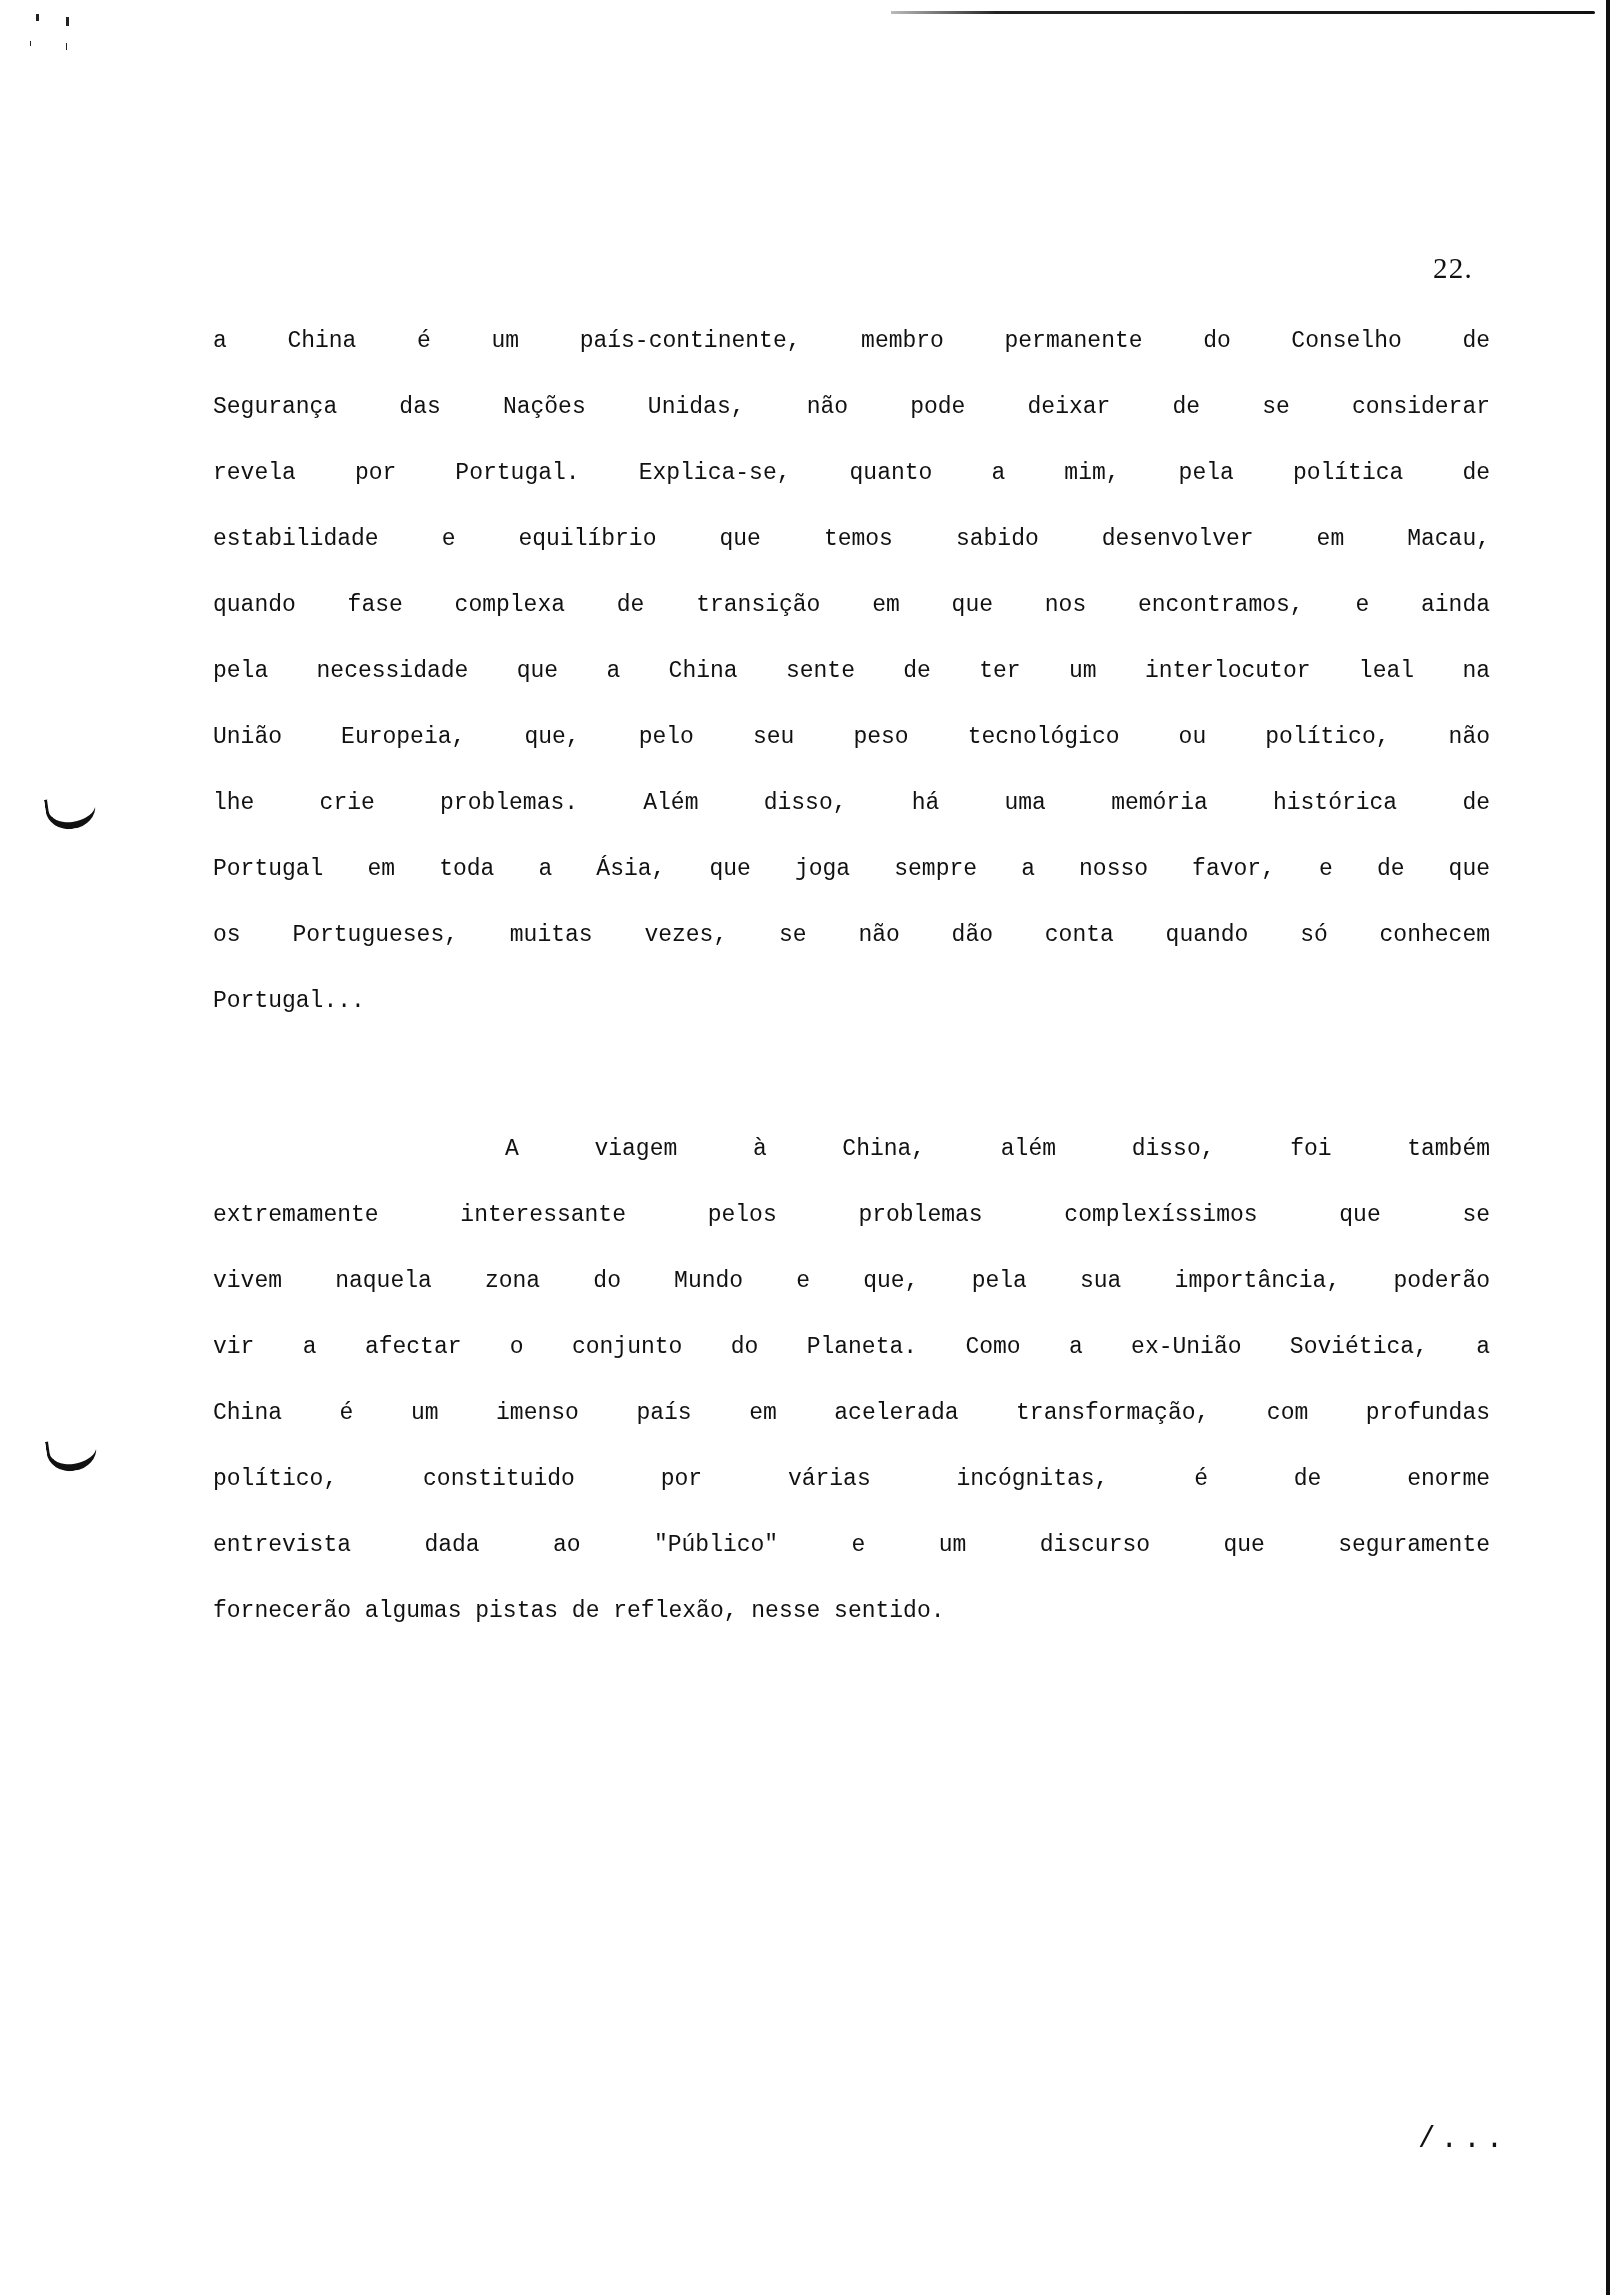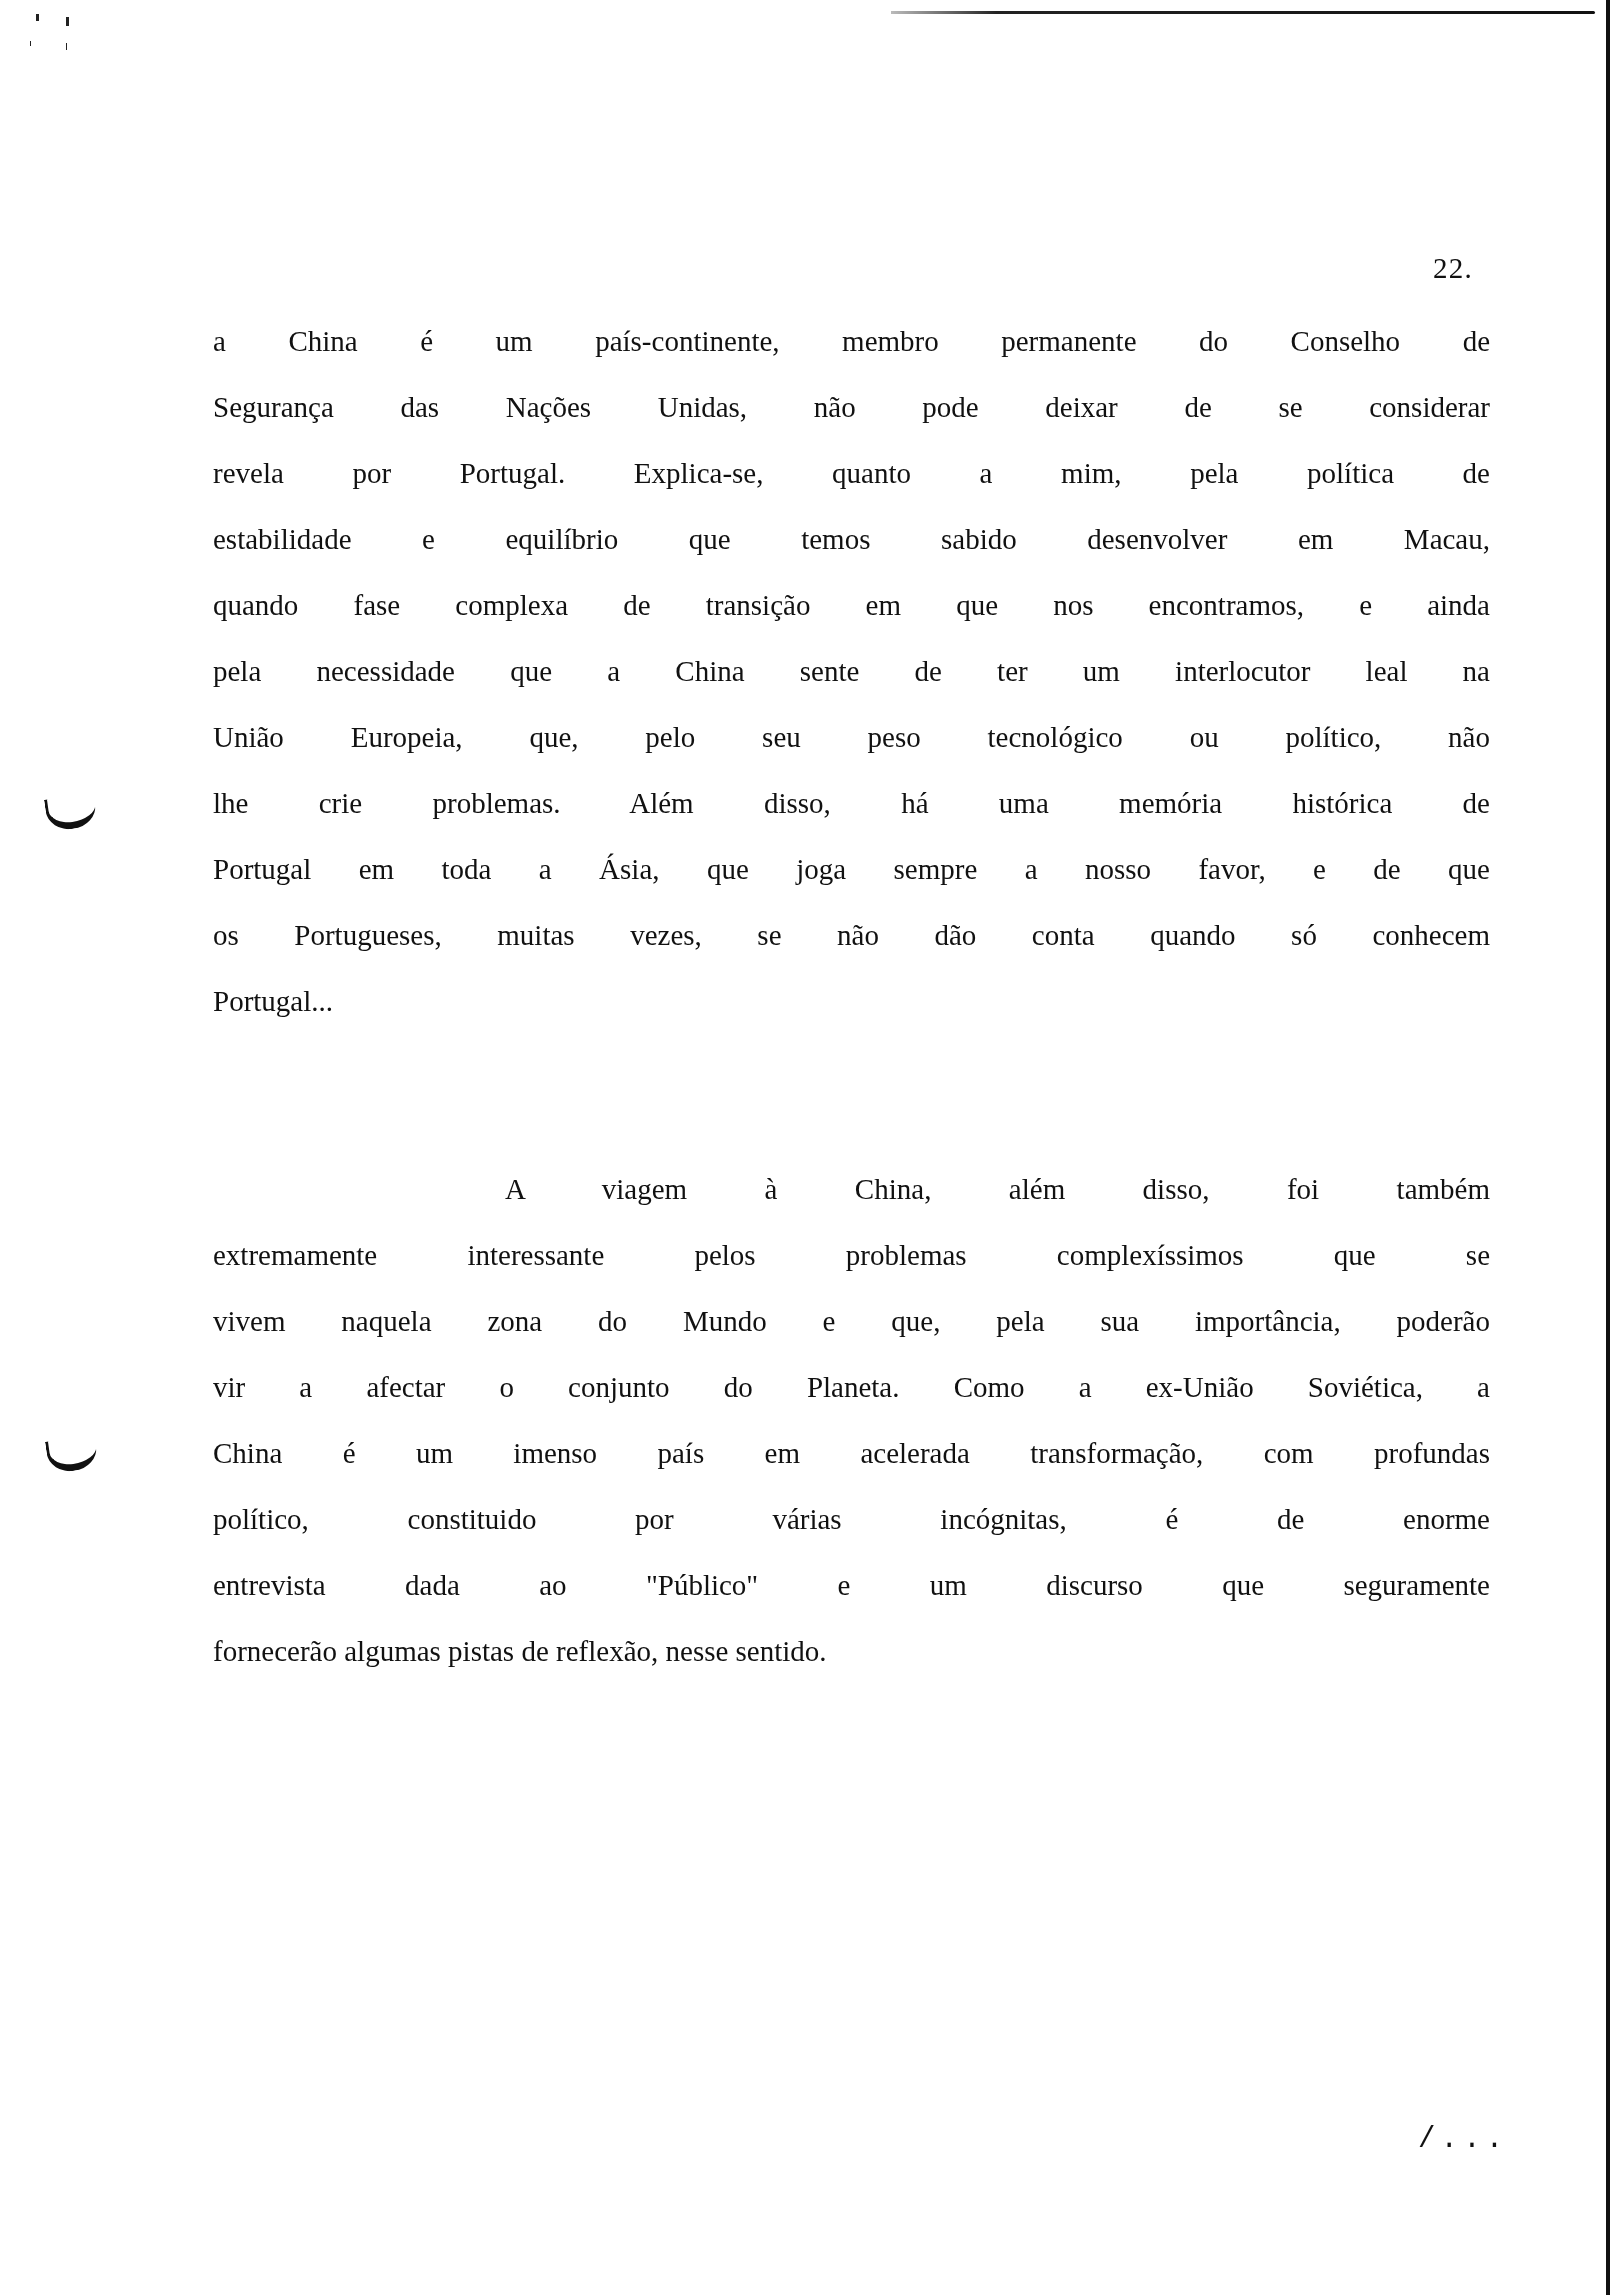--- a/index.html
+++ b/index.html
@@ -54,25 +54,24 @@
     font-family: Liberation Serif, serif;
   }
   .text-block {
     position: absolute;
     left: 213px;
     width: 1277px;
   }
   .line {
     height: 66px;
     line-height: 66px;
-    font-size: 29px;
+    font-size: 23px;
     white-space: nowrap;
     text-align: justify;
     text-align-last: justify;
-    font-family: Liberation Serif, serif;
   }
   .line.last {
     text-align-last: left;
   }
   .line.indent {
     padding-left: 292px;
   }
   .continuation {
     position: absolute;
     left: 1418px;
@@ -102,21 +101,21 @@
   <div class="line">estabilidade e equilíbrio que temos sabido desenvolver em Macau,</div>
   <div class="line">quando fase complexa de transição em que nos encontramos, e ainda</div>
   <div class="line">pela necessidade que a China sente de ter um interlocutor leal na</div>
   <div class="line">União Europeia, que, pelo seu peso tecnológico ou político, não</div>
   <div class="line">lhe crie problemas. Além disso, há uma memória histórica de</div>
   <div class="line">Portugal em toda a Ásia, que joga sempre a nosso favor, e de que</div>
   <div class="line">os Portugueses, muitas vezes, se não dão conta quando só conhecem</div>
   <div class="line last">Portugal...</div>
 </div>
 
-<div class="text-block" style="top:1156px;">
+<div class="text-block" style="top:1116px;">
   <div class="line indent">A viagem à China, além disso, foi também</div>
   <div class="line">extremamente interessante pelos problemas complexíssimos que se</div>
   <div class="line">vivem naquela zona do Mundo e que, pela sua importância, poderão</div>
   <div class="line">vir a afectar o conjunto do Planeta. Como a ex-União Soviética, a</div>
   <div class="line">China é um imenso país em acelerada transformação, com profundas</div>
   <div class="line">político, constituido por várias incógnitas, é de enorme</div>
   <div class="line">entrevista dada ao "Público" e um discurso que seguramente</div>
   <div class="line last">fornecerão algumas pistas de reflexão, nesse sentido.</div>
 </div>
 

